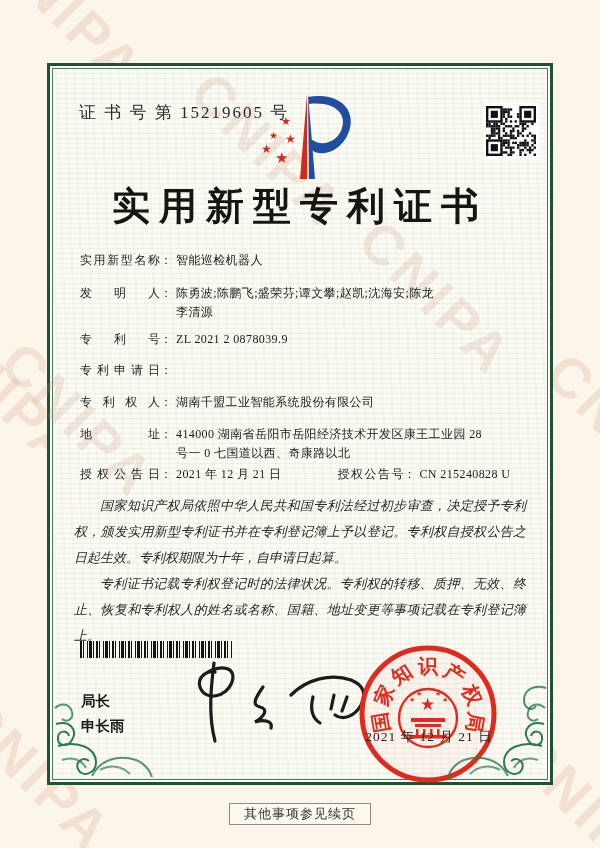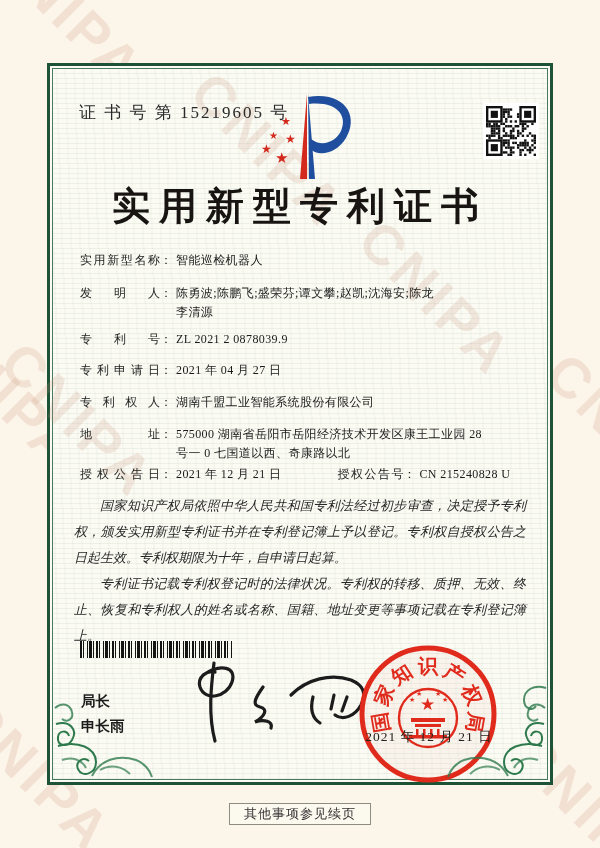--- a/index.html
+++ b/index.html
@@ -261,31 +261,30 @@
 李清源</span>
         </div>
         <div class="frow mb12">
           <span class="flabel">专利号</span>
             <span class="fcolon">：</span>
           <span class="fvalue">ZL 2021 2 0878039.9</span>
         </div>
         <div class="frow mb13">
           <span class="flabel">专利申请日</span>
             <span class="fcolon">：</span>
-          <span class="fvalue">2021 年 04 月 27 日</span>
         </div>
         <div class="frow mb13">
           <span class="flabel">专利权人</span>
             <span class="fcolon">：</span>
           <span class="fvalue">湖南千盟工业智能系统股份有限公司</span>
         </div>
         <div class="frow mb2">
           <span class="flabel">地址</span>
             <span class="fcolon">：</span>
-          <span class="fvalue">575000 湖南省岳阳市岳阳经济技术开发区康王工业园 28
+          <span class="fvalue">414000 湖南省岳阳市岳阳经济技术开发区康王工业园 28
 号一 0 七国道以西、奇康路以北</span>
         </div>
         <div class="frow">
           <span class="flabel">授权公告日</span>
             <span class="fcolon">：</span>
           <span class="fvalue">2021 年 12 月 21 日</span>
           <span class="pair2">
             <span class="flabel">授权公告号</span>
               <span class="fcolon">：</span>
             <span class="fvalue">CN 215240828 U</span>

